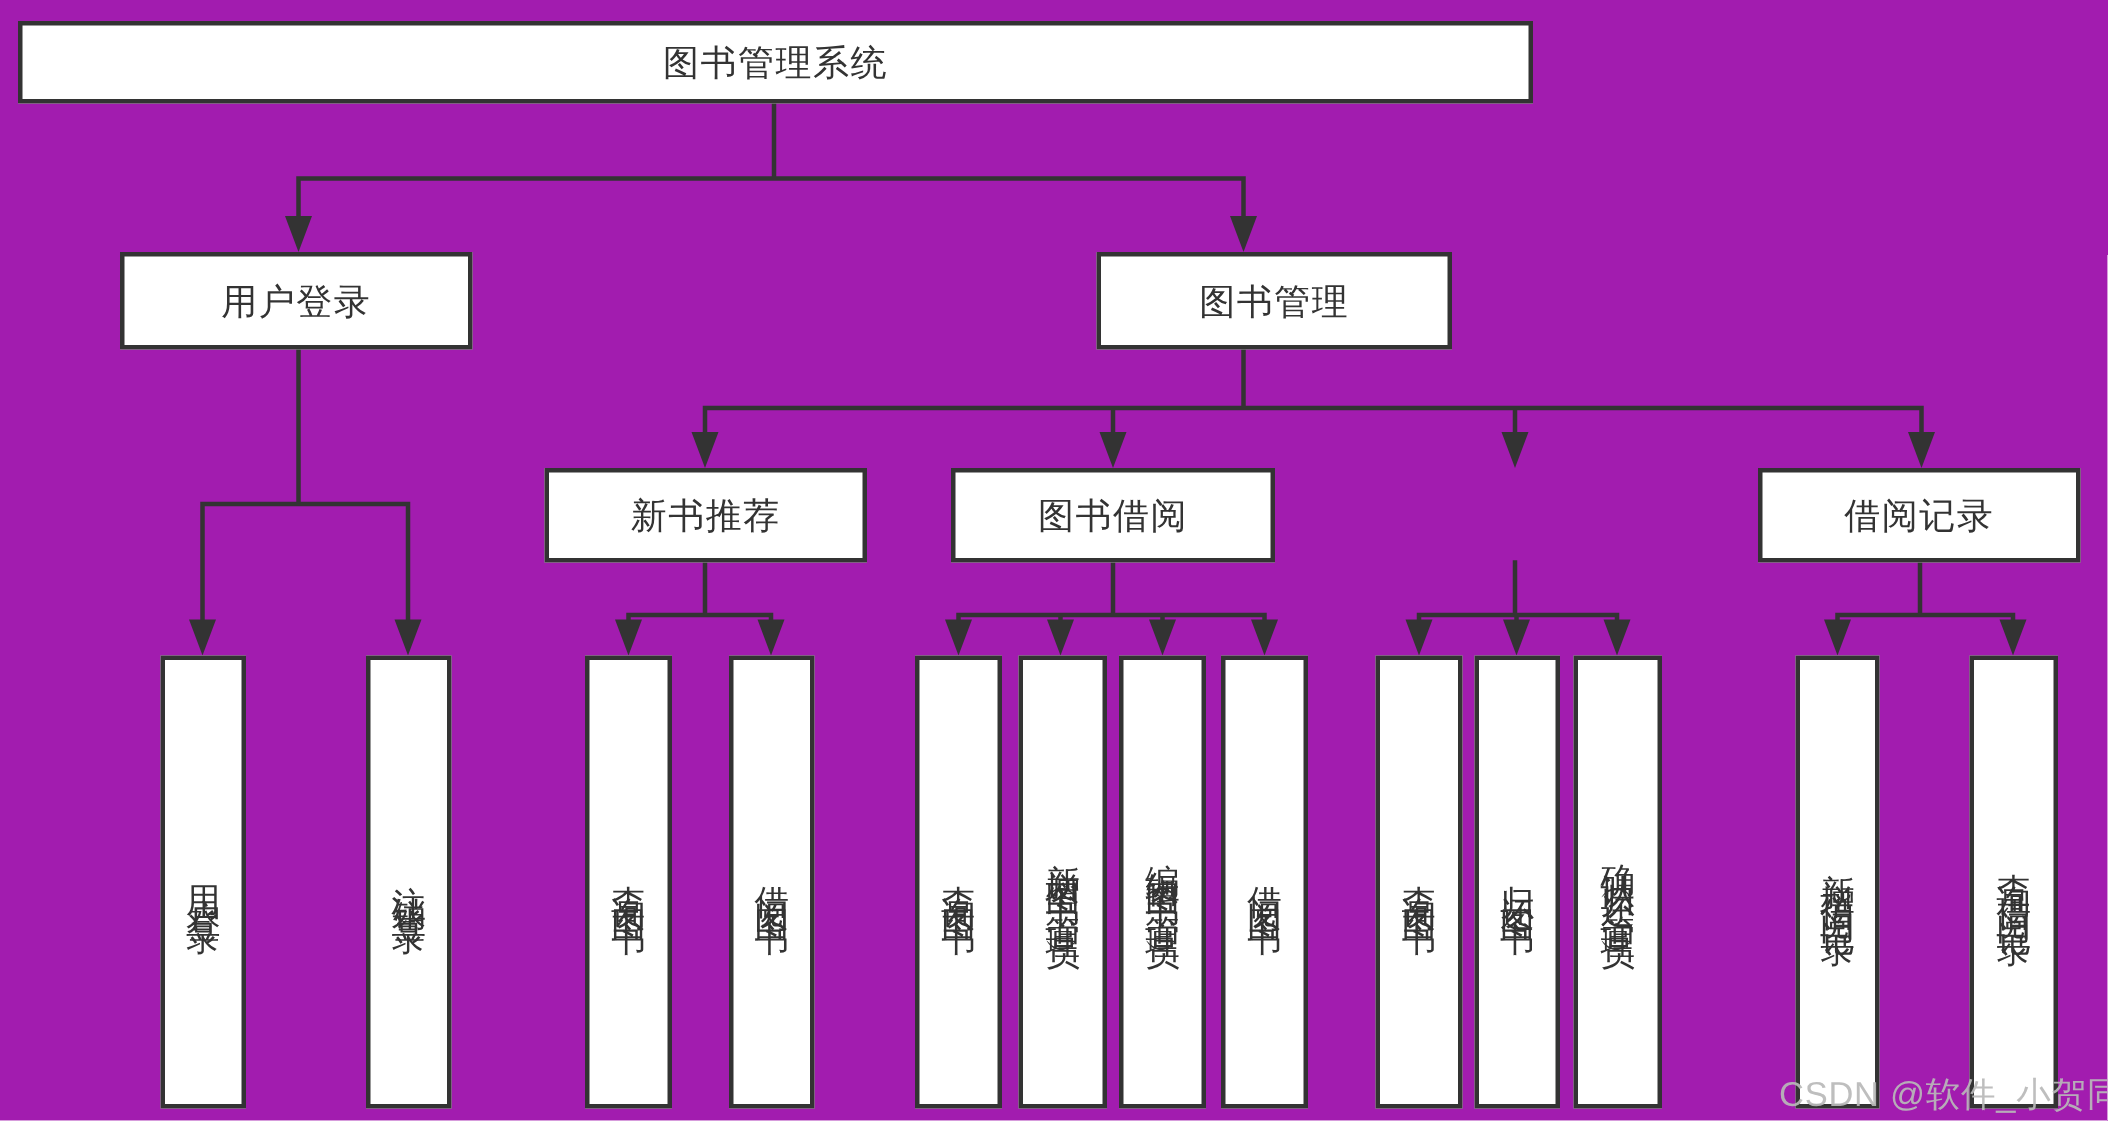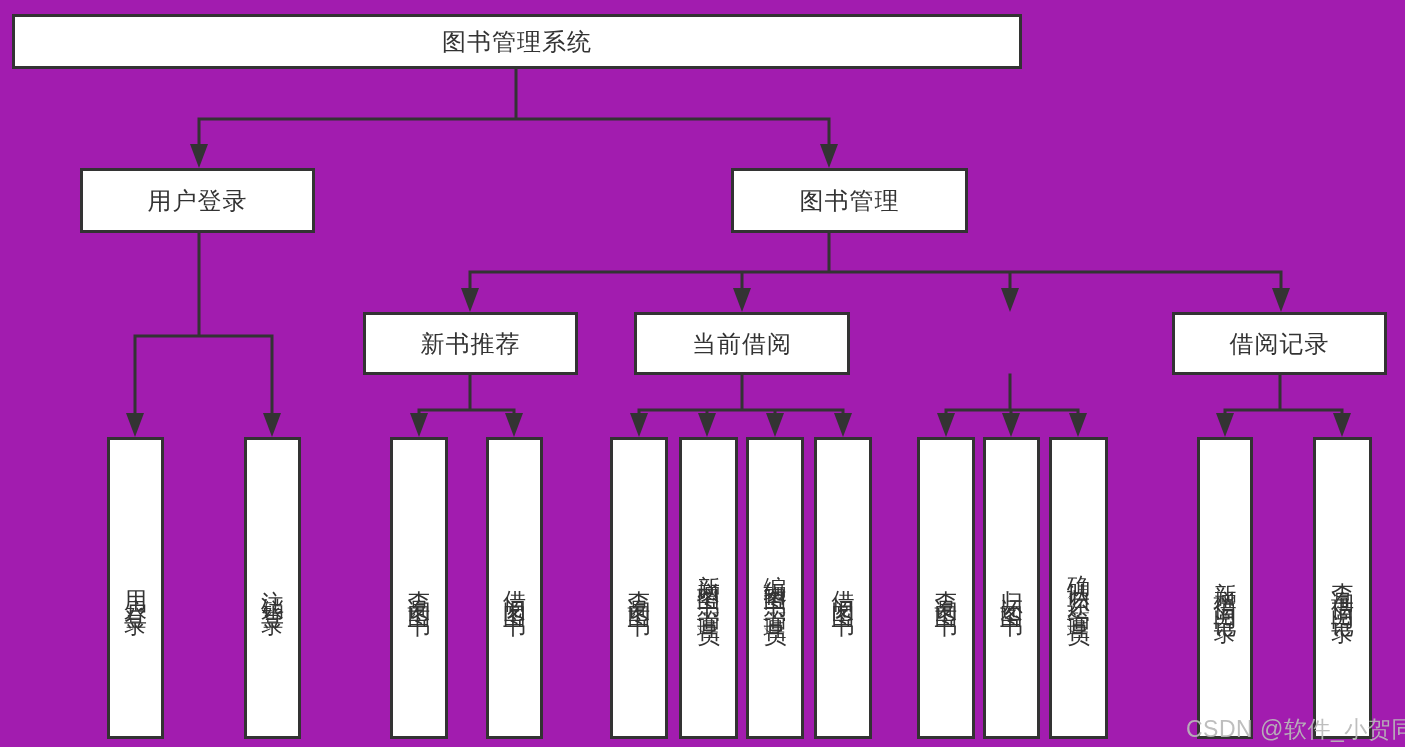--- a/index.html
+++ b/index.html
@@ -141,21 +141,21 @@
     <span>用户登录</span>
   </div>
   <div class="node" style="left:710px; top:168px; width:237px; height:65px;margin-left:21px;">
     <span>图书管理</span>
   </div>
 
   <div class="node" style="left:363px; top:312px; width:215px; height:63px;">
     <span>新书推荐</span>
   </div>
   <div class="node" style="left:634px; top:312px; width:216px; height:63px;">
-    <span>当前借阅</span>
+    <span>图书借阅</span>
   </div>
   <div class="node" style="left:1172px; top:312px; width:215px; height:63px;">
     <span>借阅记录</span>
   </div>
 
   <div class="leaf" style="left:107px; top:437px; width:57px; height:302px;">
     <span>用户登录</span>
   </div>
   <div class="leaf" style="left:244px; top:437px; width:57px; height:302px;">
     <span>注销登录</span>

